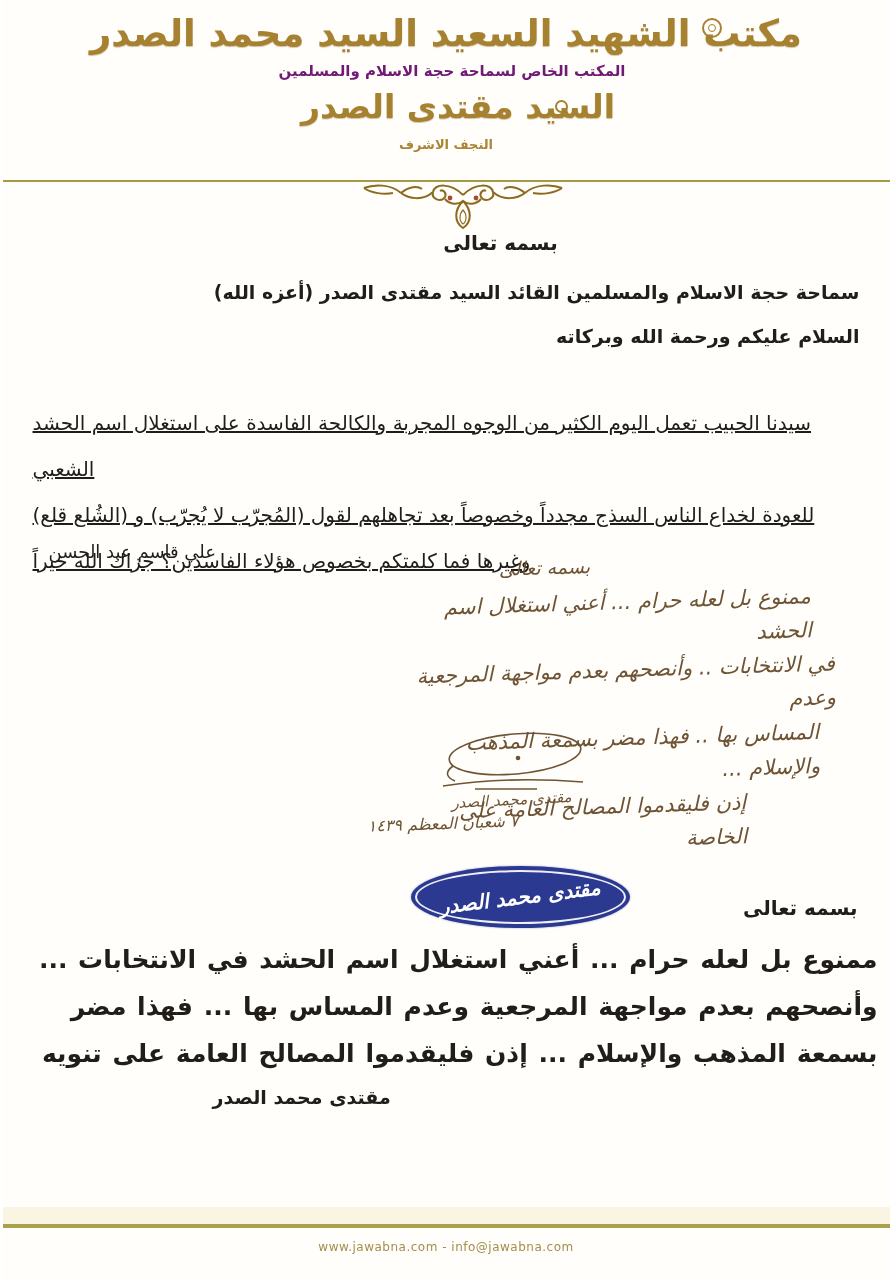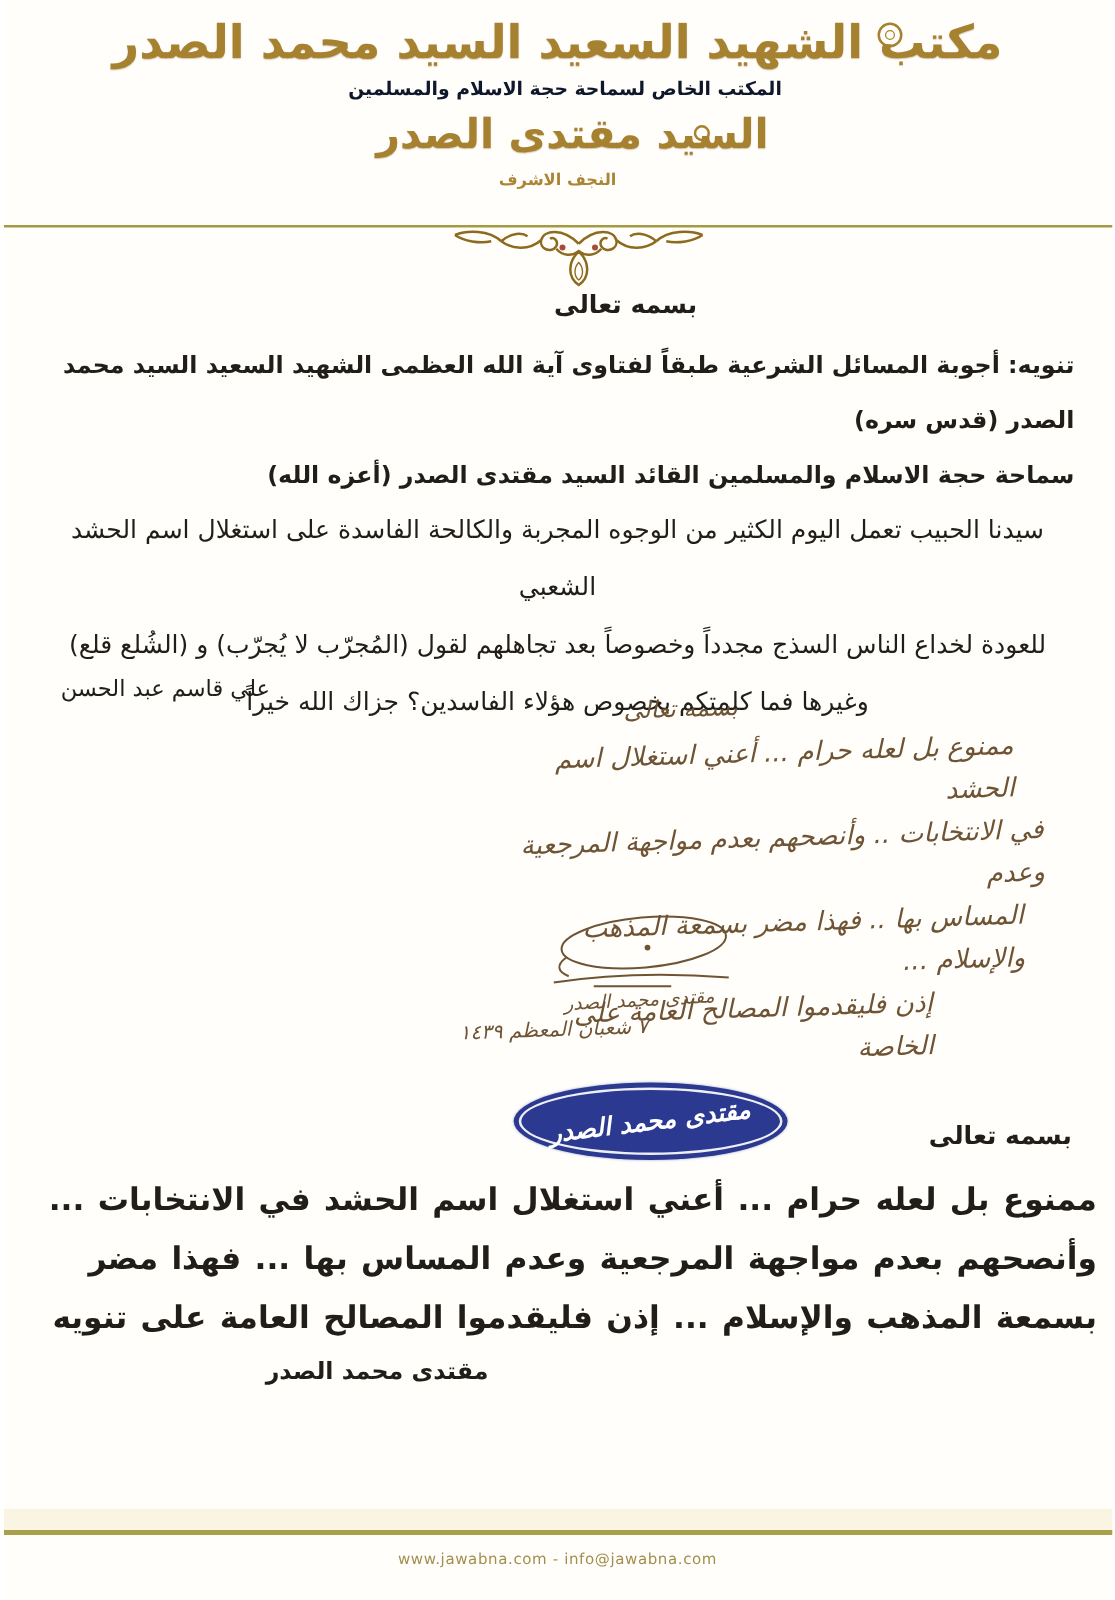--- a/index.html
+++ b/index.html
@@ -7,41 +7,41 @@
   .page {
     position:relative; width:887px; height:1280px; margin:0 auto;
     background:#fffefb; overflow:hidden;
     font-family:"DejaVu Sans", sans-serif; color:#211d18;
   }
 
   
   .letterhead { position:absolute; top:8px; left:0; right:0; text-align:center; color:#a6812f; }
   .lh-line1 { font-size:37px; font-weight:bold; letter-spacing:-1px;
               text-shadow:0 1px 1px rgba(125,90,25,.35); line-height:52px; }
-  .lh-line2 { font-size:15px; font-weight:600; margin-top:2px; color:#0f172a;padding-left:12px; }
+  .lh-line2 { font-size:15px; font-weight:600; margin-top:2px; color:#701a75;padding-left:12px; }
   .lh-line3 { font-size:33px; font-weight:bold; margin-top:4px; line-height:46px;
               text-shadow:0 1px 1px rgba(125,90,25,.35);margin-left:24px; }
   .lh-line4 { font-size:13px; font-weight:600; margin-top:7px; letter-spacing:2px; color:#ab8534; }
   .mark-roundel { position:absolute; width:20px; height:20px; border:2px solid #a6812f;
                   border-radius:50%; top:10px; right:168px; }
   .mark-roundel::after { content:""; position:absolute; inset:4px; border:1px solid #a6812f; border-radius:50%; }
   .mark-roundel-sm { position:absolute; width:13px; height:13px; border:2px solid #a6812f;
                      border-radius:50%; top:92px; right:322px; }
 
   
   .rule-top { position:absolute; top:180px; left:0; width:100%; height:2px; background:#a59a44; }
   .ornament { position:absolute; top:177px; left:460px; transform:translateX(-50%); }
 
   
   .basmala-top { position:absolute; top:231px; left:498px; transform:translateX(-50%);
                  font-weight:bold; font-size:20px; white-space:nowrap; direction:rtl; }
   .notice { position:absolute; top:270px; right:30px; left:30px;
             direction:rtl; text-align:right; font-weight:bold; font-size:19px; line-height:44px; }
   .question { position:absolute; top:400px; right:30px; left:30px;
-              direction:rtl; text-align:center; font-size:20px; line-height:46px; }
+              direction:rtl; text-align:left; font-size:20px; line-height:46px;text-decoration:underline; }
   .asker { position:absolute; top:541px; left:46px; direction:rtl;
            font-weight:400; font-size:18px; }
 
   
   .handwriting { position:absolute; top:548px; right:52px; width:430px;
                  direction:rtl; text-align:right; color:#6e5434; font-style:italic;
                  font-size:21px; line-height:34px; transform:rotate(-1.8deg); }
   .hw-basmala { margin-left:95px; text-align:left; font-size:19px; margin-bottom:3px; }
   .hw-l1 { margin-right:24px; }
   .hw-l2 { margin-right:2px; }
@@ -117,22 +117,22 @@
         <path d="M87 22 C92 28 100 28 105 24"></path>
       </g>
     </g>
     <circle cx="92" cy="21" r="2.4" fill="#a54b3a"></circle>
     <circle cx="118" cy="21" r="2.4" fill="#a54b3a"></circle>
   </svg>
 
   <div class="basmala-top">بسمه تعالى</div>
 
   <div class="notice">
-    <div>تنويه: أجوبة المسائل الشرعية طبقاً لفتاوى آية الله العظمى الشهيد السعيد السيد محمد الصدر (قدس سره)</div>
     <div>سماحة حجة الاسلام والمسلمين القائد السيد مقتدى الصدر (أعزه الله)</div>
+    <div>السلام عليكم ورحمة الله وبركاته</div>
   </div>
 
   <div class="question">
     <div>سيدنا الحبيب تعمل اليوم الكثير من الوجوه المجربة والكالحة الفاسدة على استغلال اسم الحشد الشعبي</div>
     <div>للعودة لخداع الناس السذج مجدداً وخصوصاً بعد تجاهلهم لقول (المُجرّب لا يُجرّب) و (الشُلع قلع)</div>
     <div>وغيرها فما كلمتكم بخصوص هؤلاء الفاسدين؟ جزاك الله خيراً</div>
   </div>
 
   <div class="asker">علي قاسم عبد الحسن</div>
 

